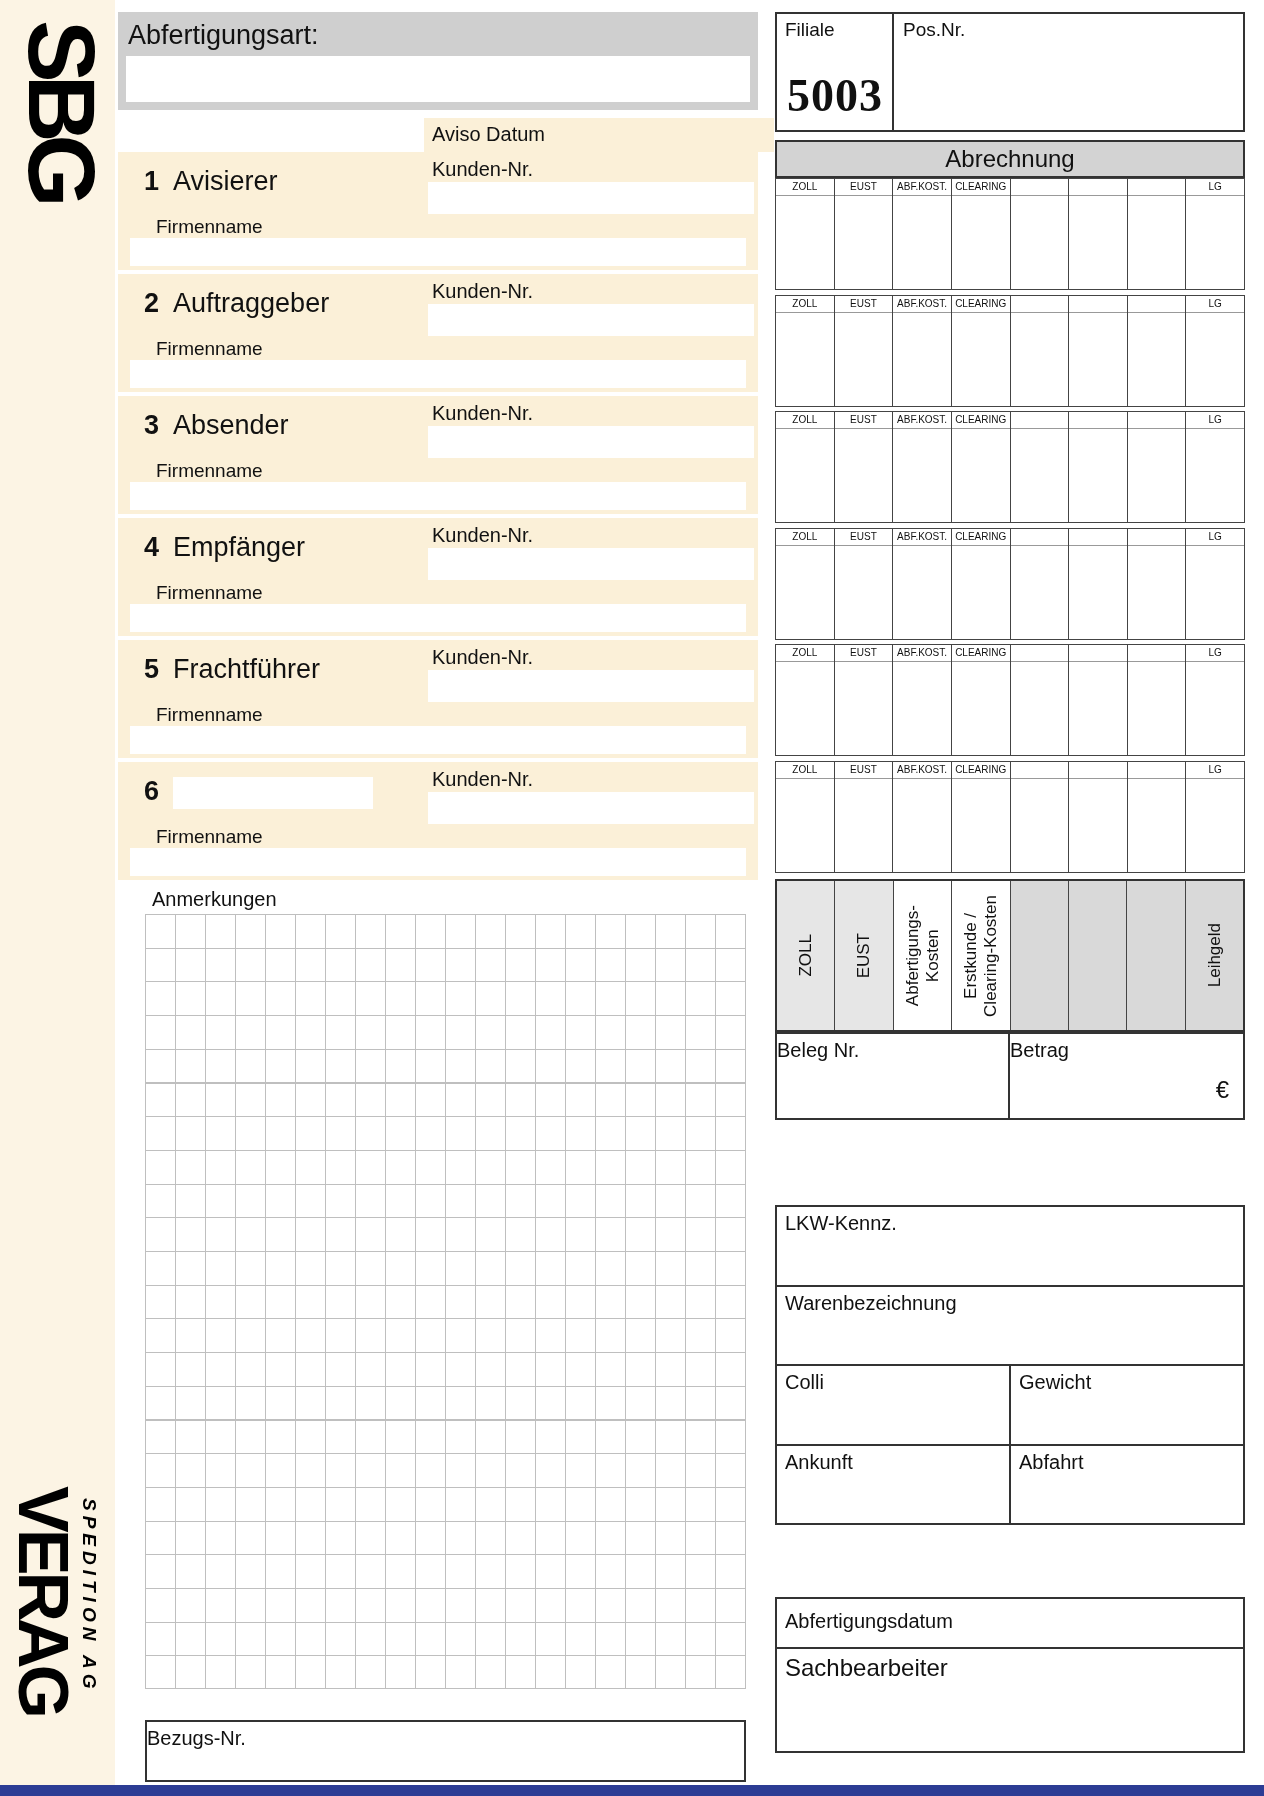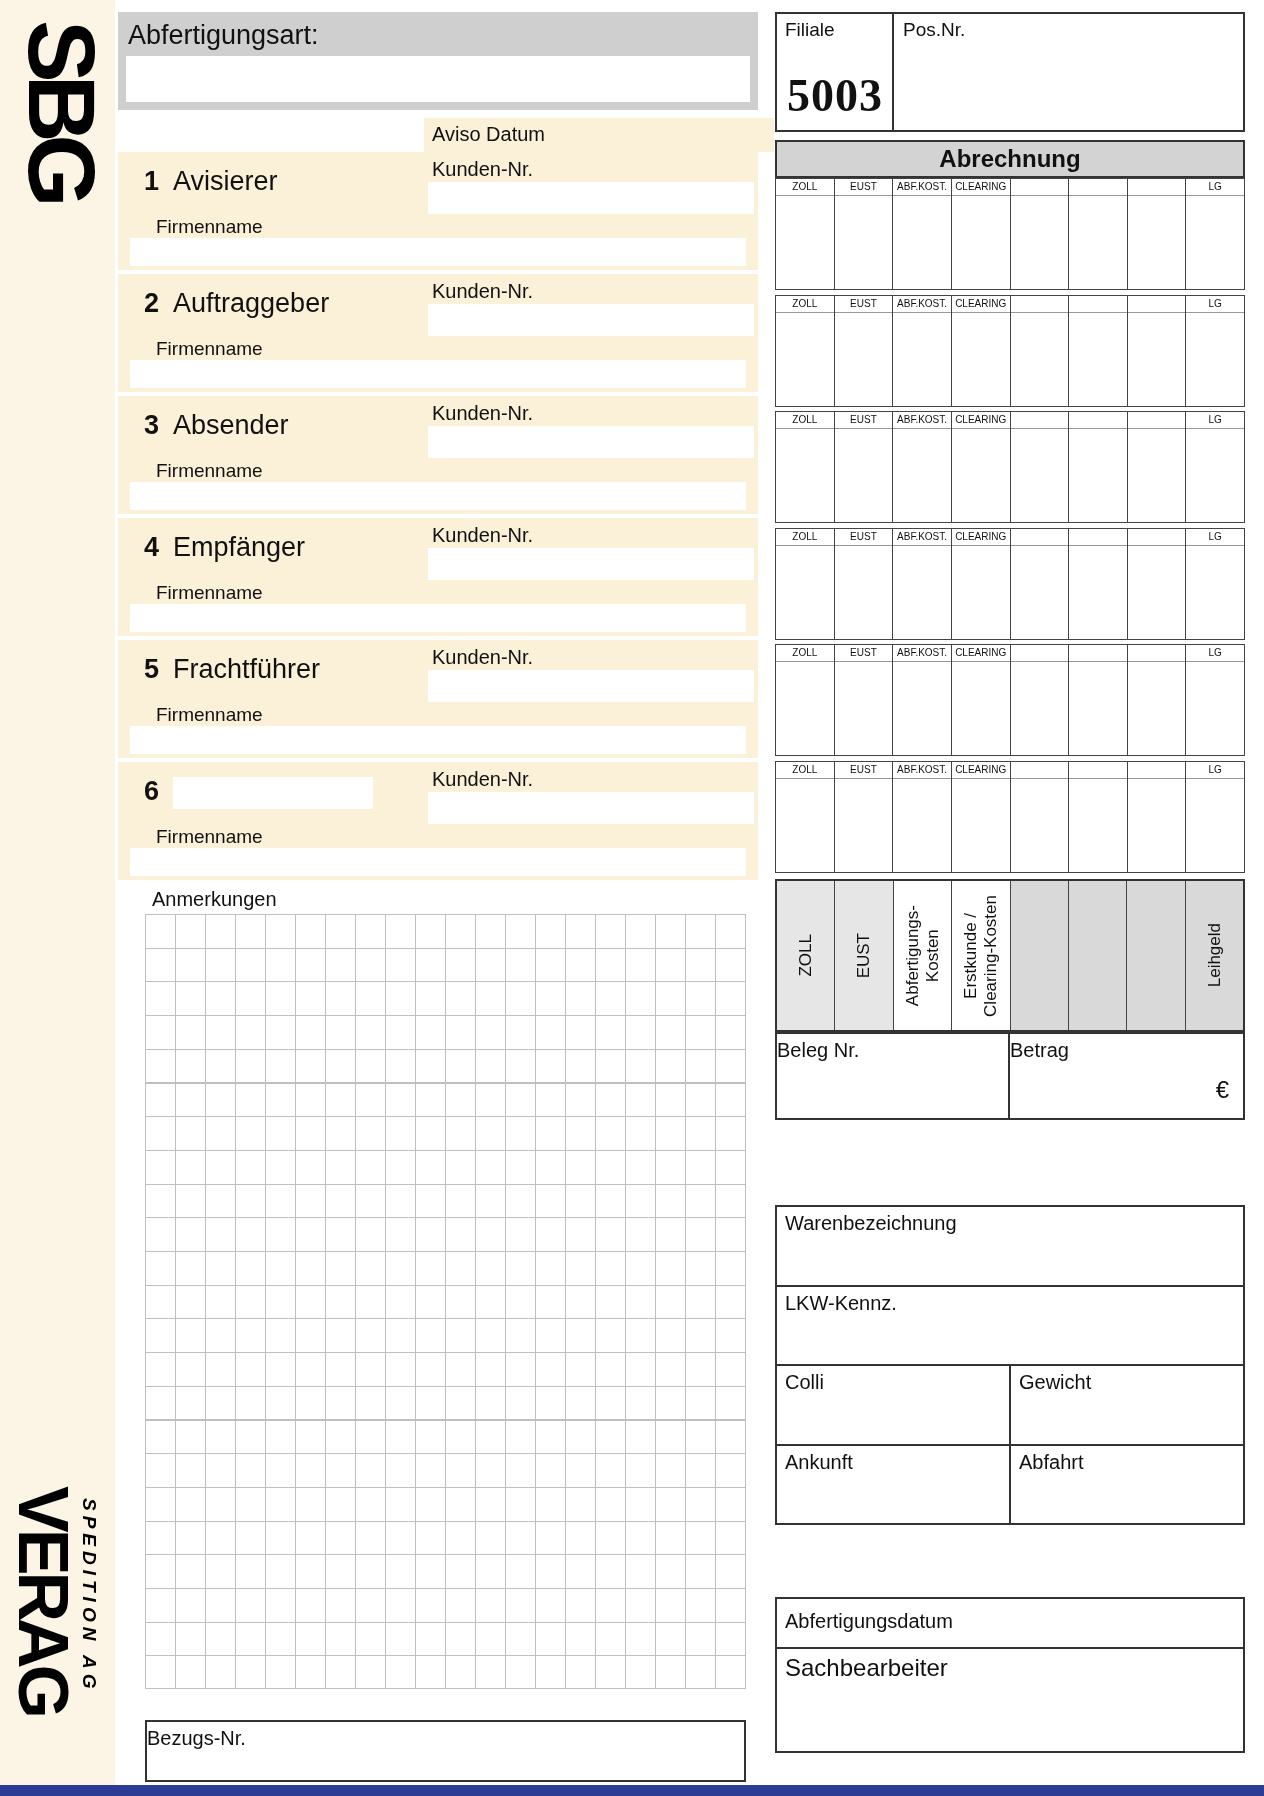--- a/index.html
+++ b/index.html
@@ -44,21 +44,21 @@
   .sec-head{position:absolute;top:14px;left:26px;font-size:27px;white-space:nowrap;}
   .sec-num{font-weight:bold;}
   .sec-label{margin-left:14px;}
   .sec-label.blank{display:inline-block;width:200px;height:32px;background:#fff;vertical-align:middle;margin-left:14px;}
   .kunden-label{position:absolute;top:6px;left:314px;font-size:20px;}
   .kunden-input{position:absolute;top:30px;left:310px;width:326px;height:32px;background:#fff;}
   .firma-label{position:absolute;top:64px;left:38px;font-size:19px;}
   .firma-input{position:absolute;top:86px;left:12px;width:616px;height:28px;background:#fff;}
 
   
-  .ab-header{position:absolute;left:775px;top:140px;width:470px;height:38px;background:var(--table-gray);border:2px solid var(--border-dark);text-align:center;font-size:24px;line-height:33px;font-weight:bold;}
+  .ab-header{position:absolute;left:775px;top:140px;width:470px;height:38px;background:var(--table-gray);border:2px solid var(--border-dark);text-align:center;font-size:24px;line-height:33px;}
   .ab-rows{position:absolute;left:775px;top:178px;width:470px;}
   .ab-row{display:flex;height:112px;margin-bottom:4.5px;border:1.5px solid #444;background:#fff;}
   .ab-cell{flex:1;border-left:1.5px solid #444;position:relative;overflow:hidden;}
   .ab-cell:first-child{border-left:none;}
   .ab-cell-label{height:17px;font-size:10px;text-align:center;line-height:16px;border-bottom:1px solid #999;white-space:nowrap;overflow:hidden;}
   .ab-footer{position:absolute;left:775px;top:879px;width:470px;height:153px;display:flex;border:2px solid var(--border-dark);background:#fff;}
   .ab-footer-cell{flex:1;border-left:1.5px solid #444;display:flex;align-items:center;justify-content:center;overflow:hidden;}
   .ab-footer-cell:first-child{border-left:none;}
   .ab-footer-cell:nth-child(1),.ab-footer-cell:nth-child(2){background:var(--footer-gray-light);}
   .ab-footer-cell:nth-child(5),.ab-footer-cell:nth-child(6),.ab-footer-cell:nth-child(7),.ab-footer-cell:nth-child(8){background:var(--footer-gray);}
@@ -376,26 +376,26 @@
 
   <div class="anm-label">Anmerkungen</div>
   <div class="anm-grid"></div>
   <div class="bezug-box">
     <div class="small-field-label">Bezugs-Nr.</div>
   </div>
 
   <div class="cargo">
     <div class="cargo-row">
       <div class="cargo-cell">
+        <span>LKW-Kennz.</span>
+      </div>
+    </div>
+    <div class="cargo-row">
+      <div class="cargo-cell">
         <span>Warenbezeichnung</span>
-      </div>
-    </div>
-    <div class="cargo-row">
-      <div class="cargo-cell">
-        <span>LKW-Kennz.</span>
       </div>
     </div>
     <div class="cargo-row">
       <div class="cargo-cell">
         <span>Colli</span>
       </div>
       <div class="cargo-cell">
         <span>Gewicht</span>
       </div>
     </div>

